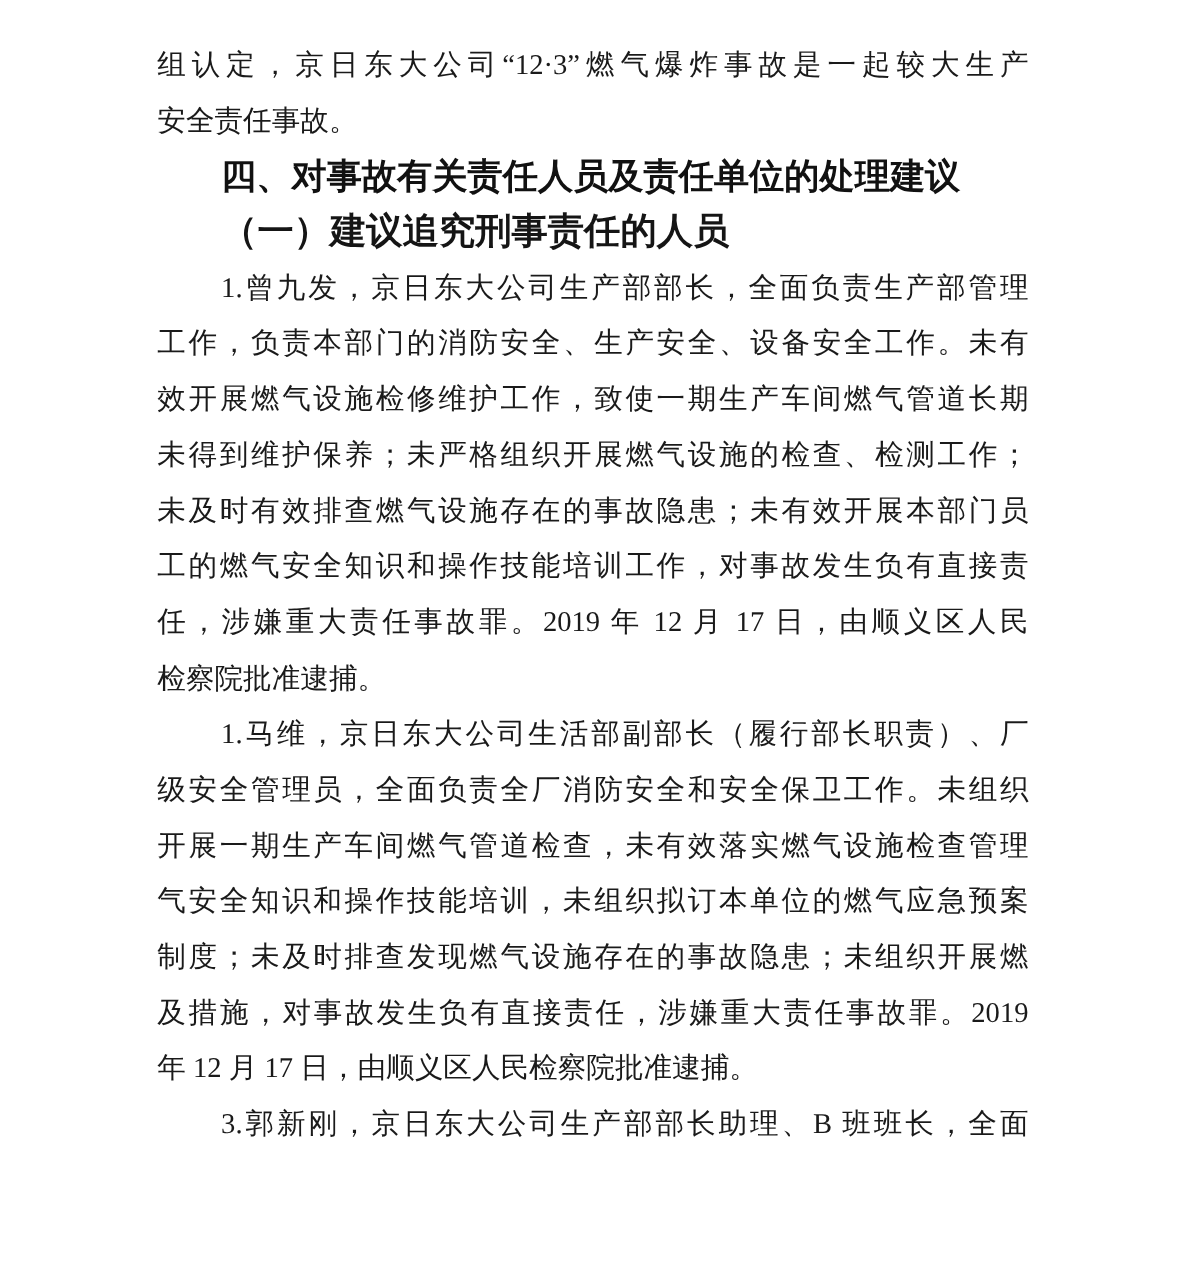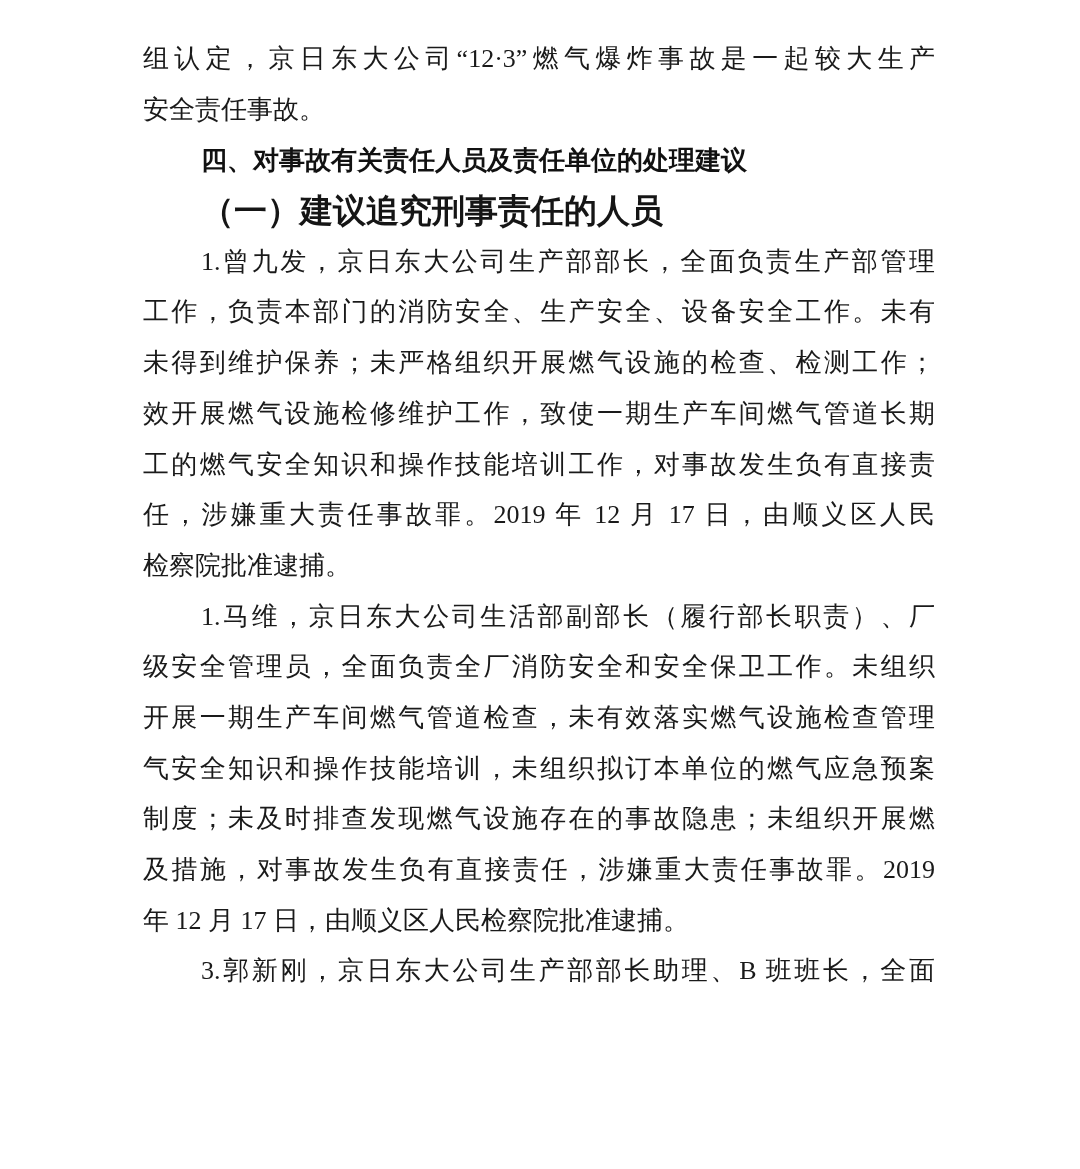--- a/index.html
+++ b/index.html
@@ -31,41 +31,42 @@
   .line.justify {
     text-align: justify;
     text-align-last: justify;
   }
   .line.indent {
     text-indent: 58px;
   }
   .line.heading {
     font-family: "Liberation Sans", "DejaVu Sans", sans-serif;
     font-weight: 700;
-    font-size: 26px;
+    font-size: 32px;
     color: #111111;
   }
   .line.subheading {
     font-weight: 700;
     font-size: 33px;
     color: #151515;
   }
 </style>
 </head>
 <body>
 
 <div class="doc">
     <div class="line body justify">组认定，京日东大公司“12·3”燃气爆炸事故是一起较大生产</div>
     <div class="line body">安全责任事故。</div>
     <div class="line heading indent">四、对事故有关责任人员及责任单位的处理建议</div>
     <div class="line subheading indent">（一）建议追究刑事责任的人员</div>
     <div class="line body indent justify">1.曾九发，京日东大公司生产部部长，全面负责生产部管理</div>
     <div class="line body justify">工作，负责本部门的消防安全、生产安全、设备安全工作。未有</div>
+    <div class="line body justify">效开展燃气设施检修维护工作，致使一期生产车间燃气管道长期</div>
     <div class="line body justify">未得到维护保养；未严格组织开展燃气设施的检查、检测工作；</div>
-    <div class="line body justify">效开展燃气设施检修维护工作，致使一期生产车间燃气管道长期</div>
+    <div class="line body justify">未及时有效排查燃气设施存在的事故隐患；未有效开展本部门员</div>
     <div class="line body justify">工的燃气安全知识和操作技能培训工作，对事故发生负有直接责</div>
     <div class="line body justify">任，涉嫌重大责任事故罪。2019 年 12 月 17 日，由顺义区人民</div>
     <div class="line body">检察院批准逮捕。</div>
     <div class="line body indent justify">1.马维，京日东大公司生活部副部长（履行部长职责）、厂</div>
     <div class="line body justify">级安全管理员，全面负责全厂消防安全和安全保卫工作。未组织</div>
     <div class="line body justify">开展一期生产车间燃气管道检查，未有效落实燃气设施检查管理</div>
     <div class="line body justify">气安全知识和操作技能培训，未组织拟订本单位的燃气应急预案</div>
     <div class="line body justify">制度；未及时排查发现燃气设施存在的事故隐患；未组织开展燃</div>
     <div class="line body justify">及措施，对事故发生负有直接责任，涉嫌重大责任事故罪。2019</div>
     <div class="line body">年 12 月 17 日，由顺义区人民检察院批准逮捕。</div>

